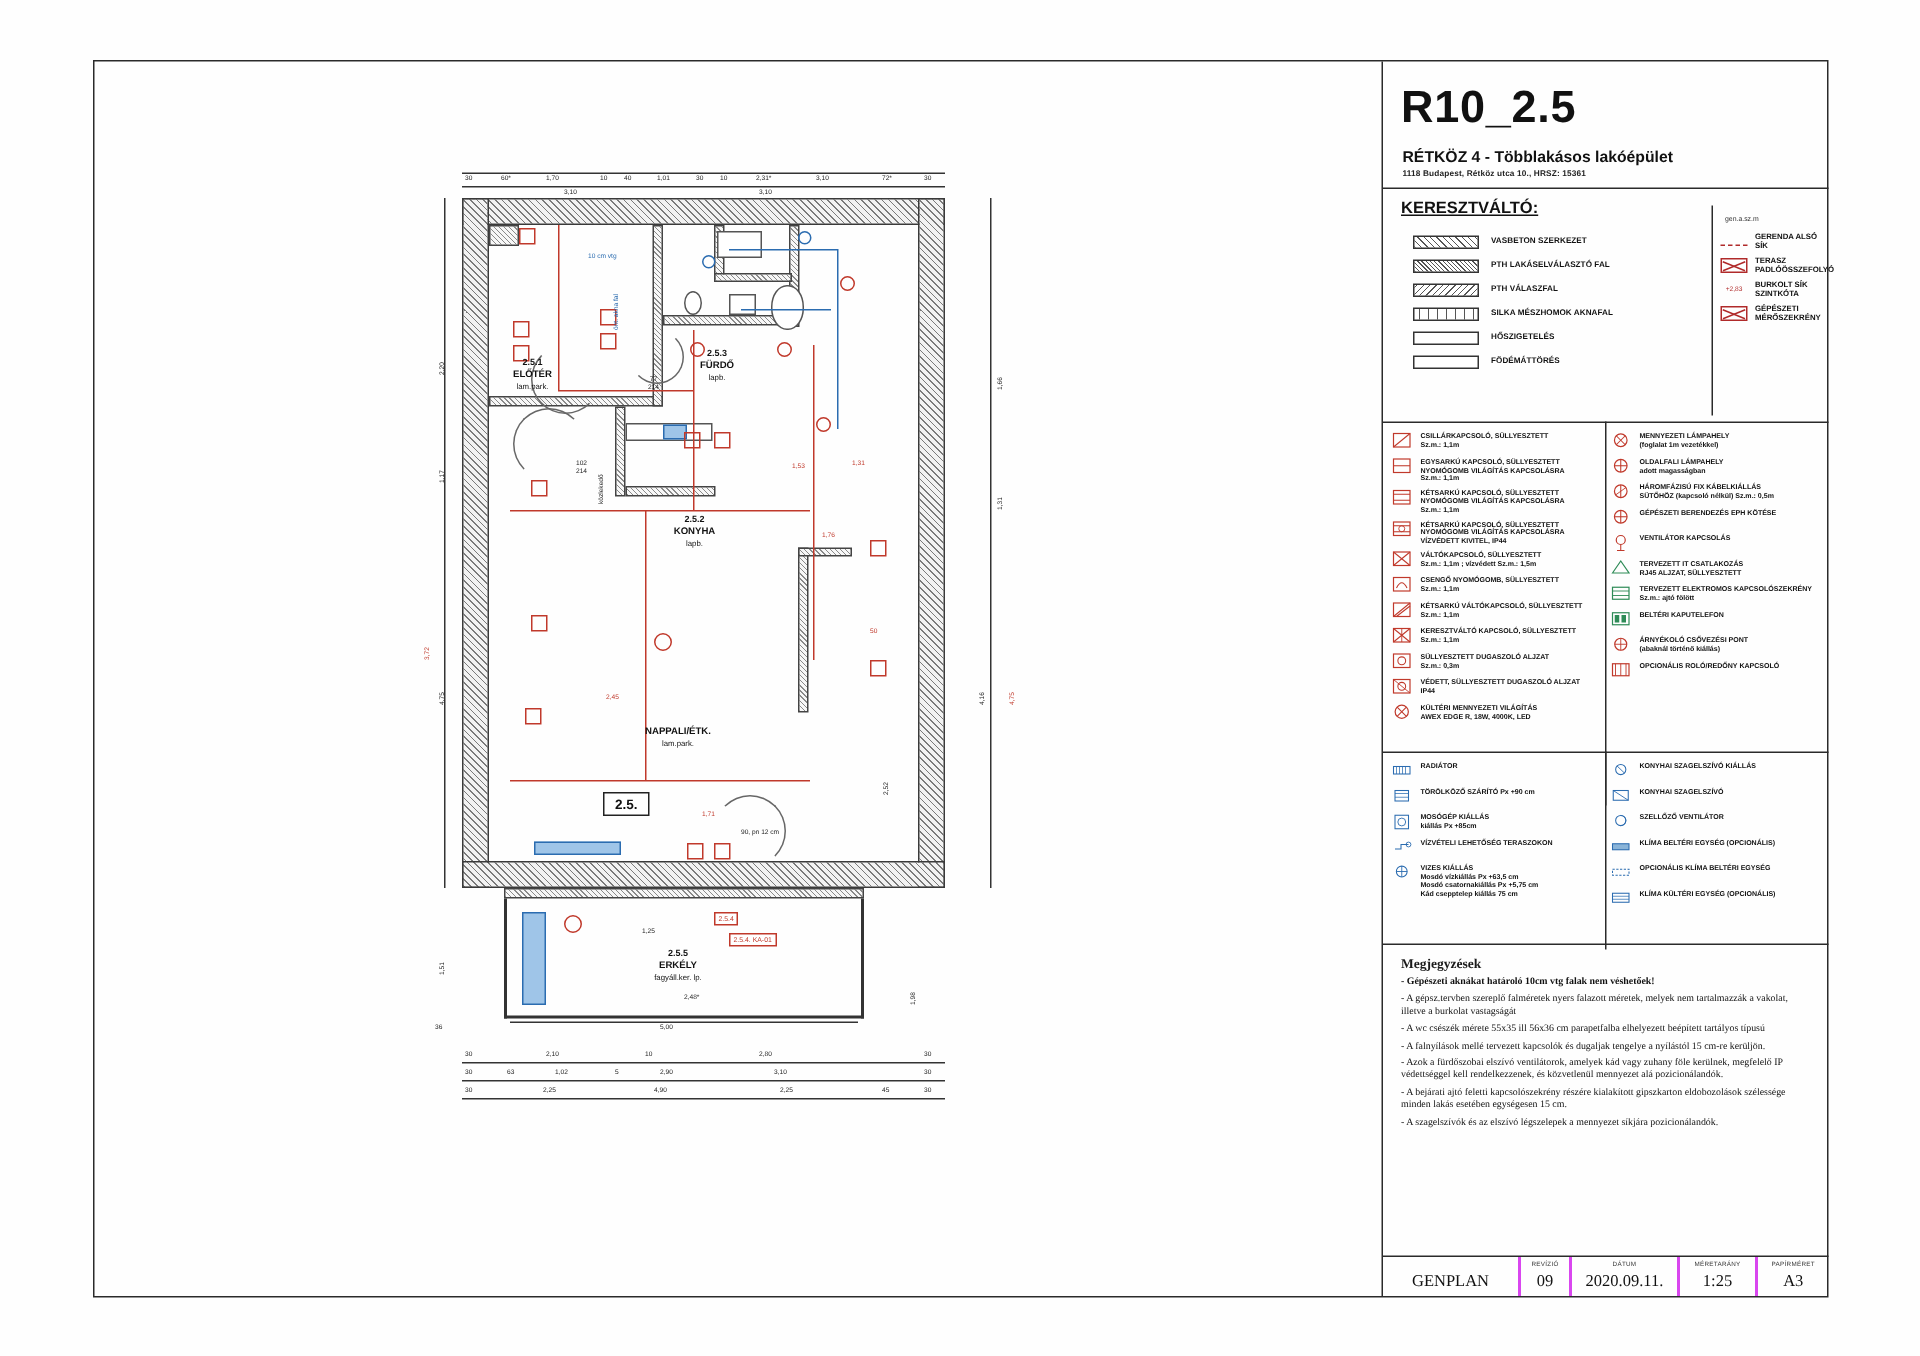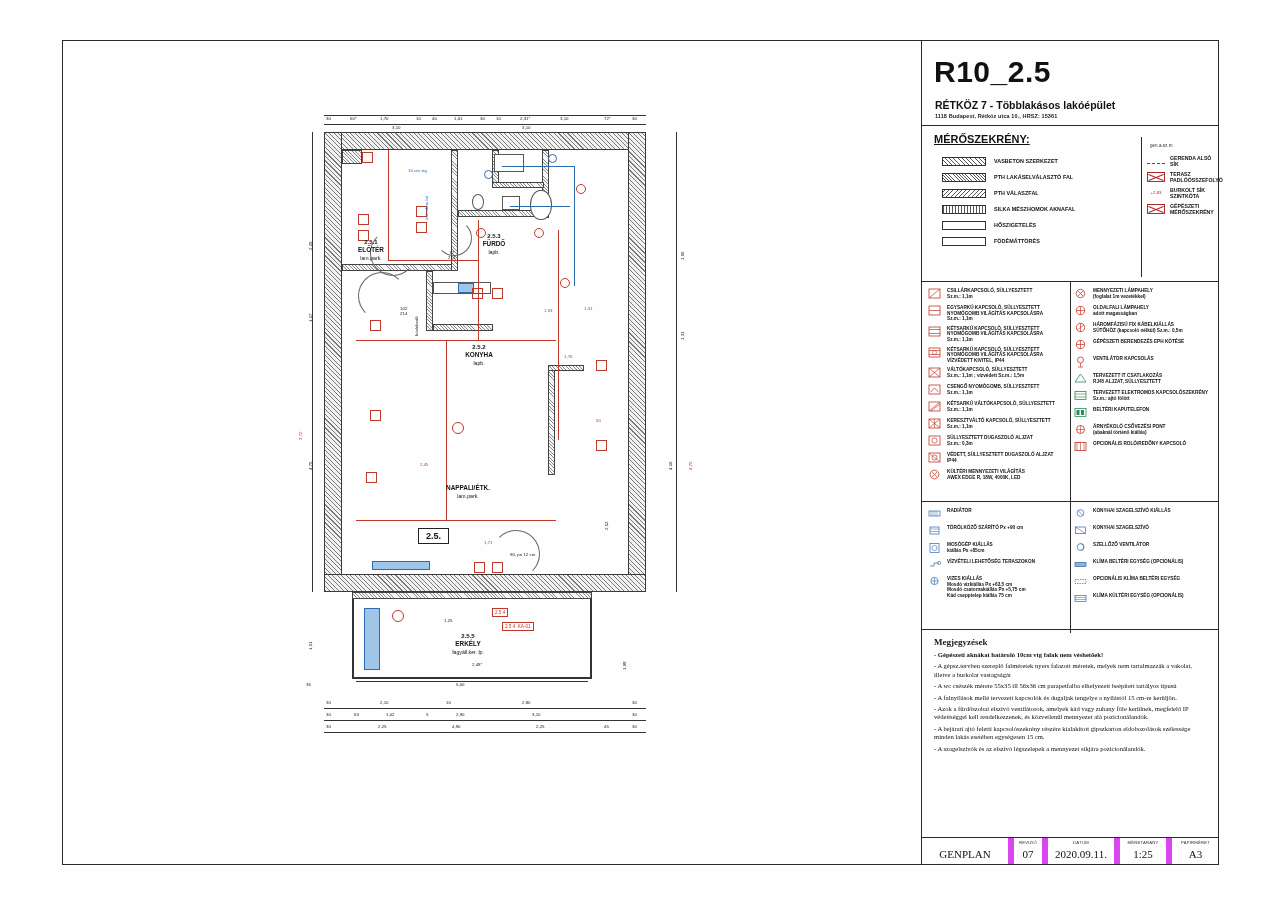--- a/index.html
+++ b/index.html
@@ -184,21 +184,21 @@
   
   .stamp {
     position: absolute;
     left: 0; bottom: 0;
     width: 297px; height: 26px;
     border-top: 1px solid #2a2a2a;
     display: flex;
     align-items: stretch;
   }
   .stamp-cell {
-    border-right: 6px solid #d946ef;
+    border-right: 2px solid #d946ef;
     position: relative;
     display: flex;
     align-items: flex-end;
     justify-content: center;
     padding-bottom: 4px;
     box-sizing: border-box;
   }
   .stamp-cell:last-child { border-right: none; }
   .stamp-cap {
     position: absolute;
@@ -215,21 +215,21 @@
   }
   .c-genplan { width: 92px; }
   .c-rev { width: 34px; }
   .c-date { width: 72px; }
   .c-scale { width: 52px; }
   .c-size { width: 47px; }
 
   
   .plan {
     position: absolute;
-    left: 296px; top: 110px;
+    left: 280px; top: 110px;
     width: 420px; height: 640px;
   }
   .wall {
     position: absolute;
     background: repeating-linear-gradient(45deg,#7a7a7a 0 0.8px,#f2f2f2 0.8px 3.2px);
     border: 0.8px solid #3a3a3a;
     box-sizing: border-box;
   }
   .wall-thin {
     position: absolute;
@@ -497,24 +497,24 @@
     <div class="small-txt vert" style="left:118px;top:226px;">közlekedő</div>
     <div class="small-txt vert blue" style="left:128px;top:110px;">önt. akna fal</div>
     <div class="small-txt blue" style="left:112px;top:58px;">10 cm vtg</div>
 
     <div class="circ" style="left:188px;top:60px;width:9px;height:9px;border-color:#2b6cb0;"></div>
     <div class="circ" style="left:252px;top:44px;width:9px;height:9px;border-color:#2b6cb0;"></div>
   </div>
 
   <div class="titleblock">
     <div class="tb-title">R10_2.5</div>
-    <div class="tb-sub">RÉTKÖZ 7 - Többlakásos lakóépület</div>
+    <div class="tb-sub">RÉTKÖZ 4 - Többlakásos lakóépület</div>
     <div class="tb-addr">1118 Budapest, Rétköz utca 10., HRSZ: 15361</div>
     <div class="tb-rule" style="top:84px;"></div>
-    <div class="legend-head">MÉRŐSZEKRÉNY:</div>
+    <div class="legend-head">KERESZTVÁLTÓ:</div>
 
     <div class="hatch-list">
       <div class="hatch-row">
         <div class="hatch-swatch h1"></div>
         <div class="hatch-label">VASBETON SZERKEZET</div>
       </div>
       <div class="hatch-row">
         <div class="hatch-swatch h2"></div>
         <div class="hatch-label">PTH LAKÁSELVÁLASZTÓ FAL</div>
       </div>
@@ -922,21 +922,21 @@
       <p>- A bejárati ajtó feletti kapcsolószekrény részére kialakított gipszkarton eldobozolások szélessége minden lakás esetében egységesen 15 cm.</p>
       <p>- A szagelszívók és az elszívó légszelepek a mennyezet síkjára pozicionálandók.</p>
     </div>
 
     <div class="stamp">
       <div class="stamp-cell c-genplan">
         <span class="stamp-val">GENPLAN</span>
       </div>
       <div class="stamp-cell c-rev">
         <span class="stamp-cap">REVÍZIÓ</span>
-        <span class="stamp-val">07</span>
+        <span class="stamp-val">09</span>
       </div>
       <div class="stamp-cell c-date">
         <span class="stamp-cap">DÁTUM</span>
         <span class="stamp-val">2020.09.11.</span>
       </div>
       <div class="stamp-cell c-scale">
         <span class="stamp-cap">MÉRETARÁNY</span>
         <span class="stamp-val">1:25</span>
       </div>
       <div class="stamp-cell c-size">

